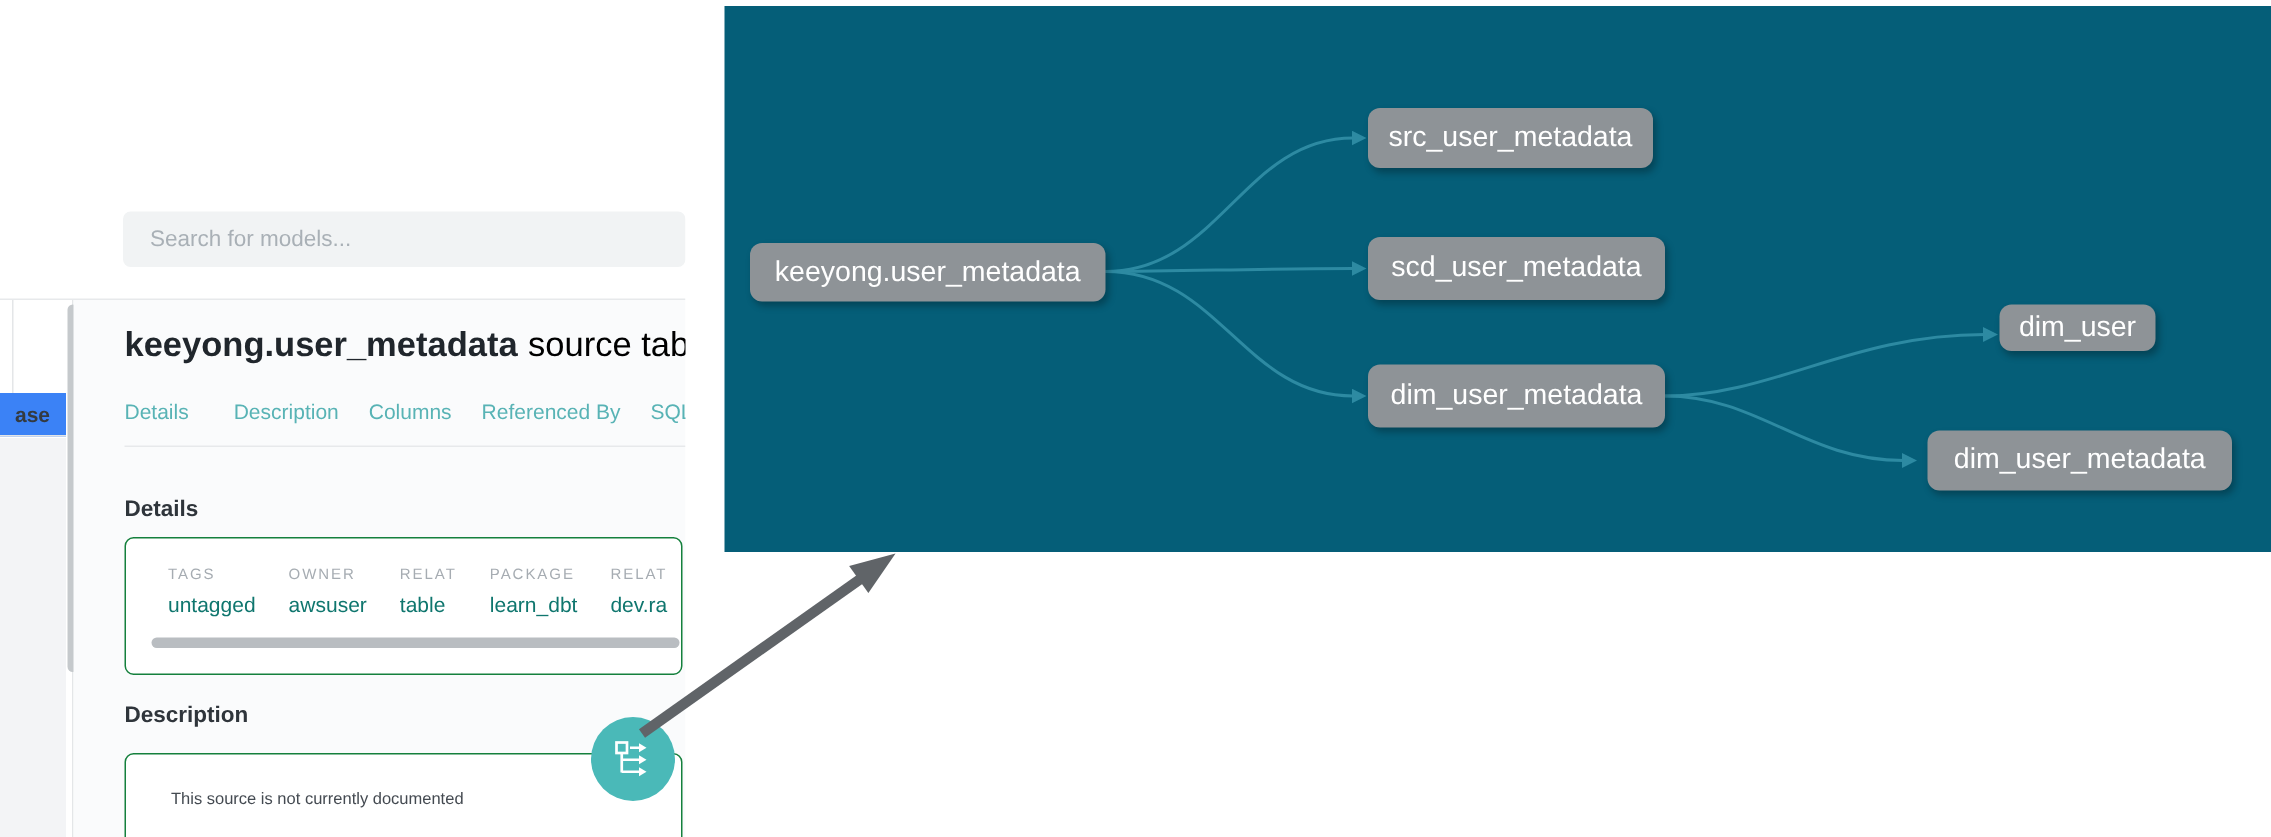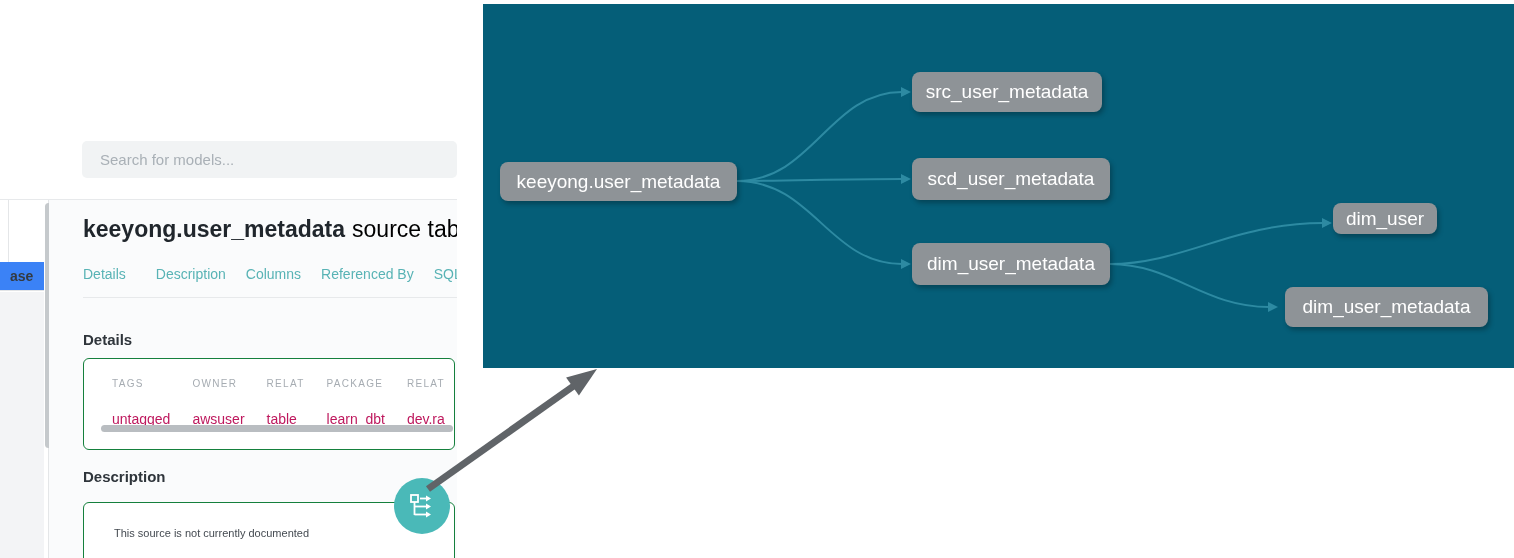--- a/index.html
+++ b/index.html
@@ -36,21 +36,21 @@
   .doc-tab { font-size:14px; color:#58b3b5; text-decoration:none; margin-right:20px; cursor:pointer; }
   .doc-tab:first-child { margin-right:30px; }
   #tabs-underline { left:34px; top:97px; width:374px; }
 
   .section-heading { position:absolute; font-size:15px; font-weight:bold; color:#2f353b; }
   .card { position:absolute; left:34px; width:372px; background:#ffffff;
           border:1px solid #15803d; border-radius:6px; }
   #details-card { top:158px; height:92px; overflow:hidden; }
   #details-fields { display:flex; gap:22px; padding:19px 0 0 28px; white-space:nowrap; }
   .field-label { font-size:10px; letter-spacing:1.3px; color:#a6acb2; }
-  .field-value { font-size:14px; color:#be185d; margin-top:22px; }
+  .field-value { font-size:14px; color:#0f766e; margin-top:6px; }
   #h-scrollbar { position:absolute; left:17px; top:66px; width:352px; height:7px;
                  border-radius:3.5px; background:#b9bdc1; }
   #description-card { top:302px; height:90px; }
   #description-body { padding:24px 0 0 30px; font-size:11px; color:#444a51; }
 
   
   #lineage-button { position:absolute; left:394px; top:478px; width:56px; height:56px; border-radius:50%;
                     background:#4ab9b8; border:none; cursor:pointer; display:flex;
                     align-items:center; justify-content:center; z-index:40; }
 

